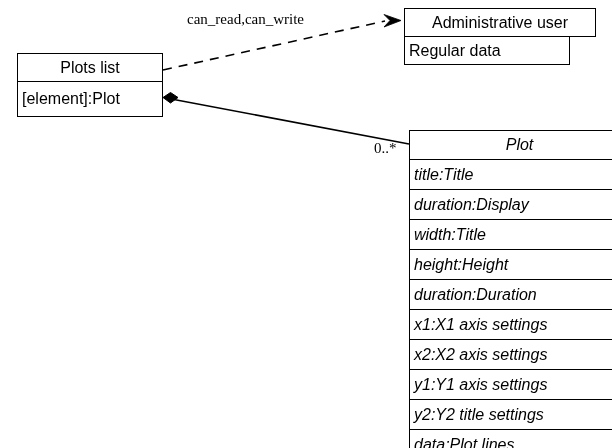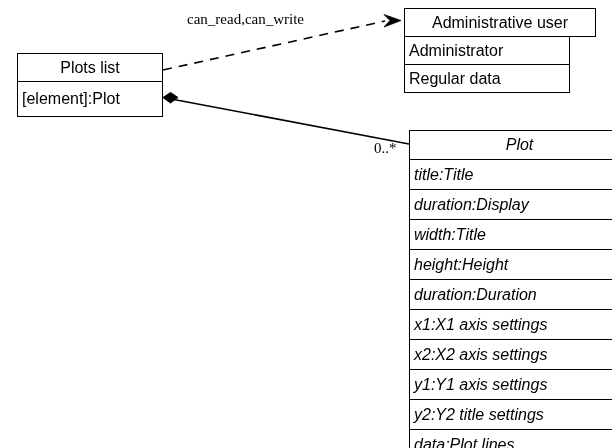--- a/index.html
+++ b/index.html
@@ -96,21 +96,20 @@
     </g>
   </svg>
 
   <div class="uml-box" id="plots-list-box">
     <div class="uml-row header">Plots list</div>
     <div class="uml-row attr">[element]:Plot</div>
   </div>
 
   <div class="uml-box" id="admin-user-box">
     <div class="uml-row header">Administrative user</div>
-    <div class="uml-row attr">Administrator</div>
     <div class="uml-row attr">Regular data</div>
   </div>
 
   <div class="uml-box" id="plot-box">
     <div class="uml-row header">Plot</div>
     <div class="uml-row attr">title:Title</div>
     <div class="uml-row attr">duration:Display</div>
     <div class="uml-row attr">width:Title</div>
     <div class="uml-row attr">height:Height</div>
     <div class="uml-row attr">duration:Duration</div>

